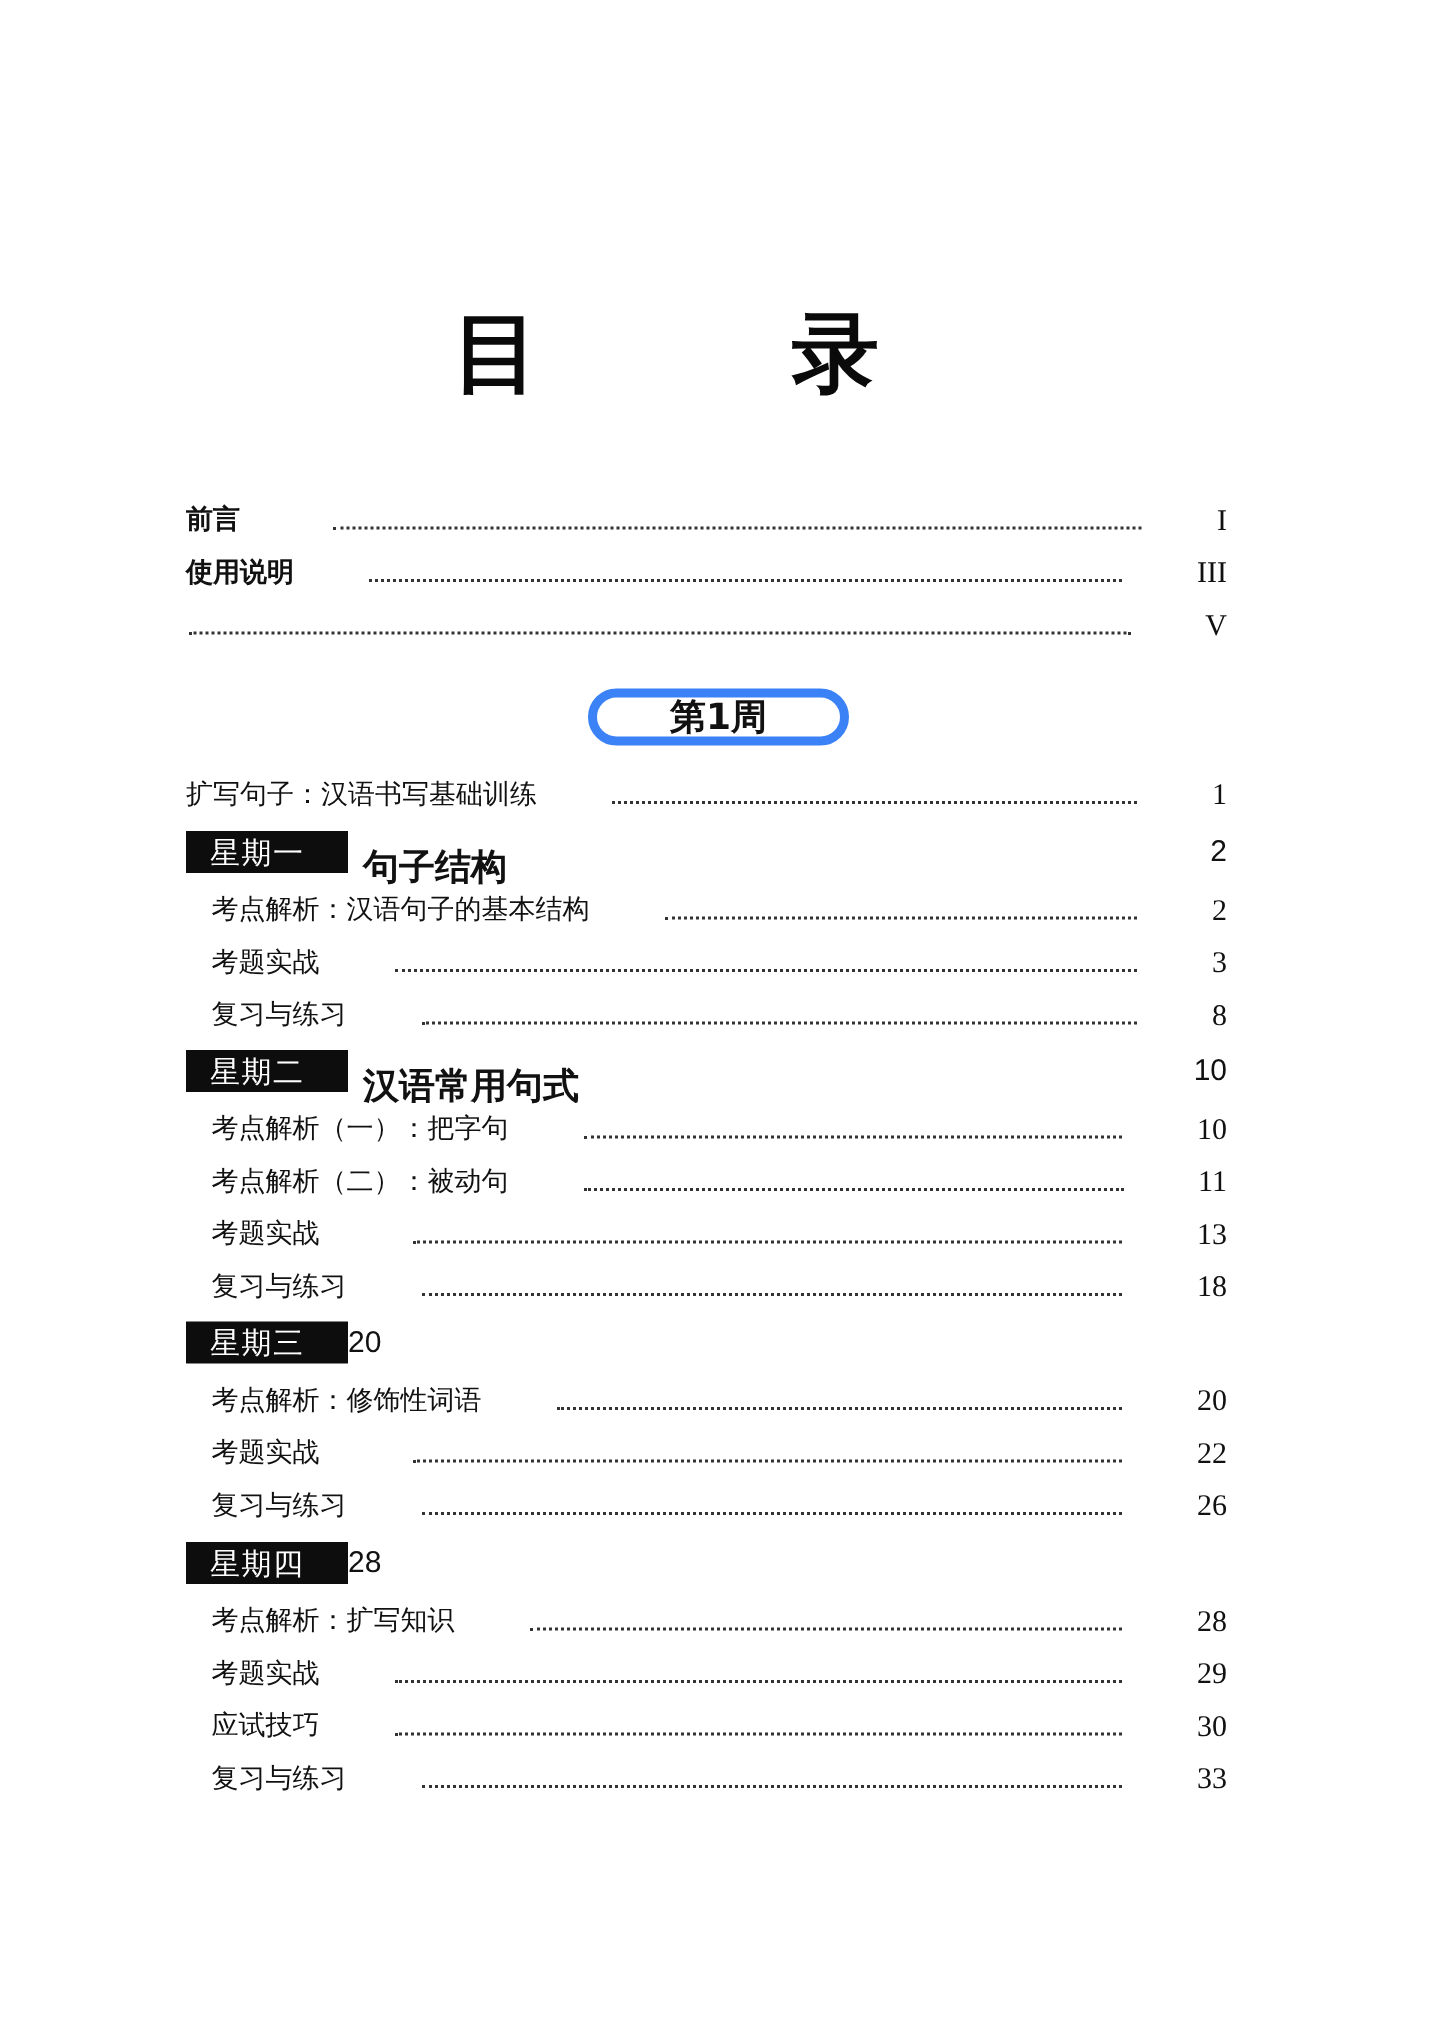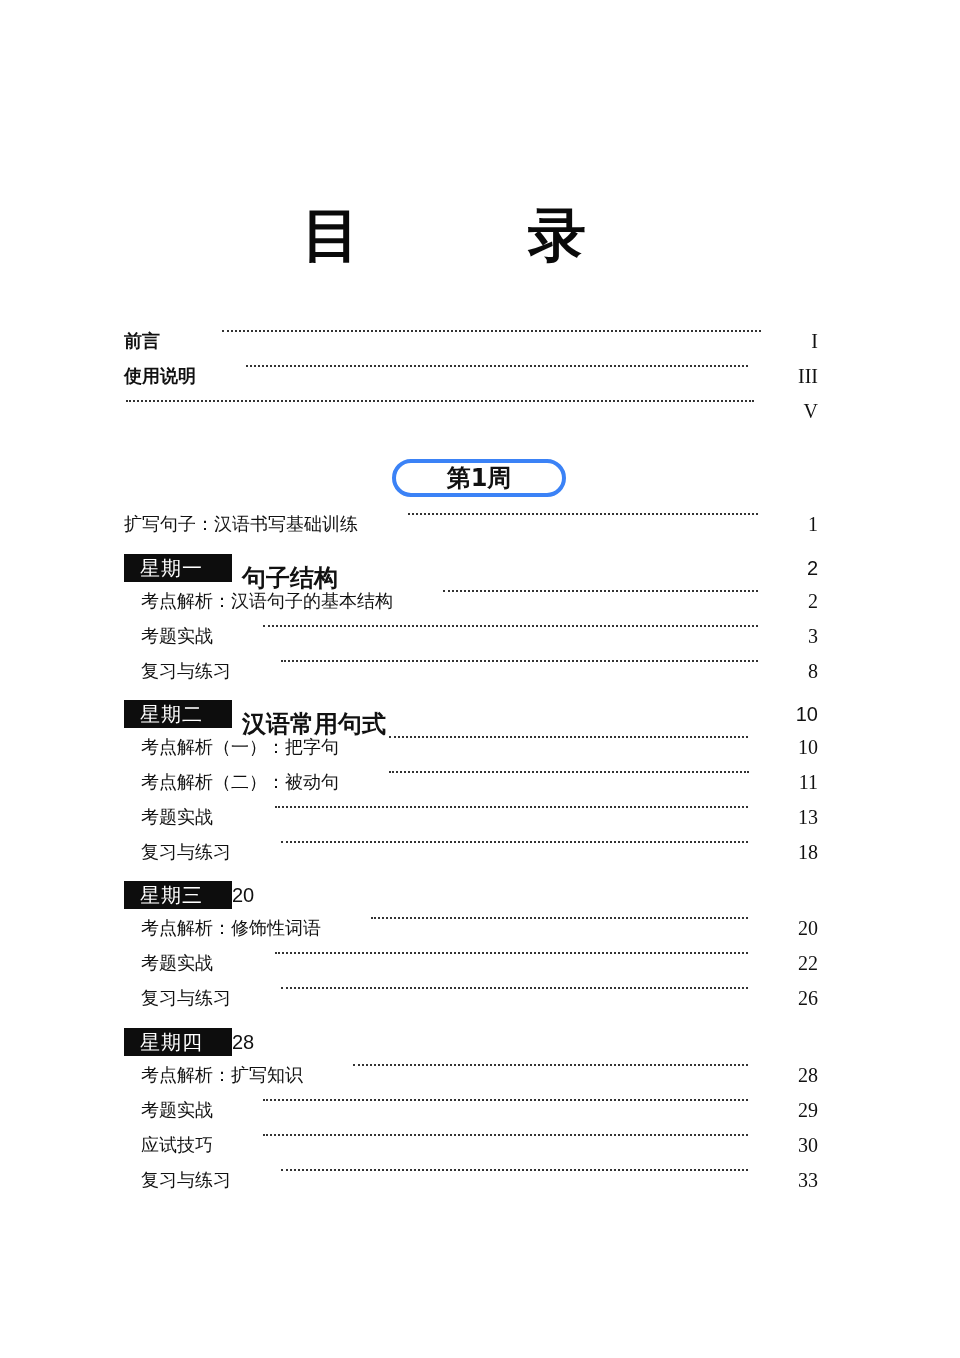--- a/index.html
+++ b/index.html
@@ -8,35 +8,35 @@
       position: relative; overflow: hidden;
       font-family: "DejaVu Sans", sans-serif;
     }
     .title {
       position: absolute; left: 0; width: 888px; top: 200px; text-align: center;
       font-size: 58px; font-weight: bold; letter-spacing: 74px; padding-left: 74px;
       box-sizing: border-box; line-height: 70px; color: #0a0a0a;
     }
     .row {
       position: absolute; left: 124px; width: 694px; height: 28px;
-      display: flex; align-items: flex-start; font-size: 18px; line-height: 22px; gap: 48px;
+      display: flex; align-items: flex-end; font-size: 18px; line-height: 22px; gap: 48px;
     }
     .row.sub { left: 141px; width: 677px; }
     .row .label { white-space: nowrap; flex: 0 0 auto; }
     .row .label.bold { font-weight: bold; }
     .row .dots {
       flex: 1 1 auto; border-bottom: 2px dotted #333; margin: 0 2px 5px 2px; height: 0;
     }
     .row .dots.gap { margin-left: 14px; }
     .row .page {
       flex: 0 0 auto; font-family: "Liberation Serif", serif; font-size: 20px; line-height: 22px;
     }
     .week {
       position: absolute; left: 392px; top: 459px; width: 174px; height: 38px;
-      border: 4px solid #3b82f6; border-radius: 20px; box-sizing: border-box;
+      border: 6px solid #3b82f6; border-radius: 20px; box-sizing: border-box;
       display: flex; align-items: center; justify-content: center;
       font-size: 24px; font-weight: bold;
     }
     .day {
       position: absolute; left: 124px; width: 694px; height: 30px;
       display: flex; align-items: center;
     }
     .day .tag {
       width: 108px; height: 28px; background: #0d0d0d; color: #fff;
       font-size: 20px; font-weight: normal; display: flex; align-items: center;

